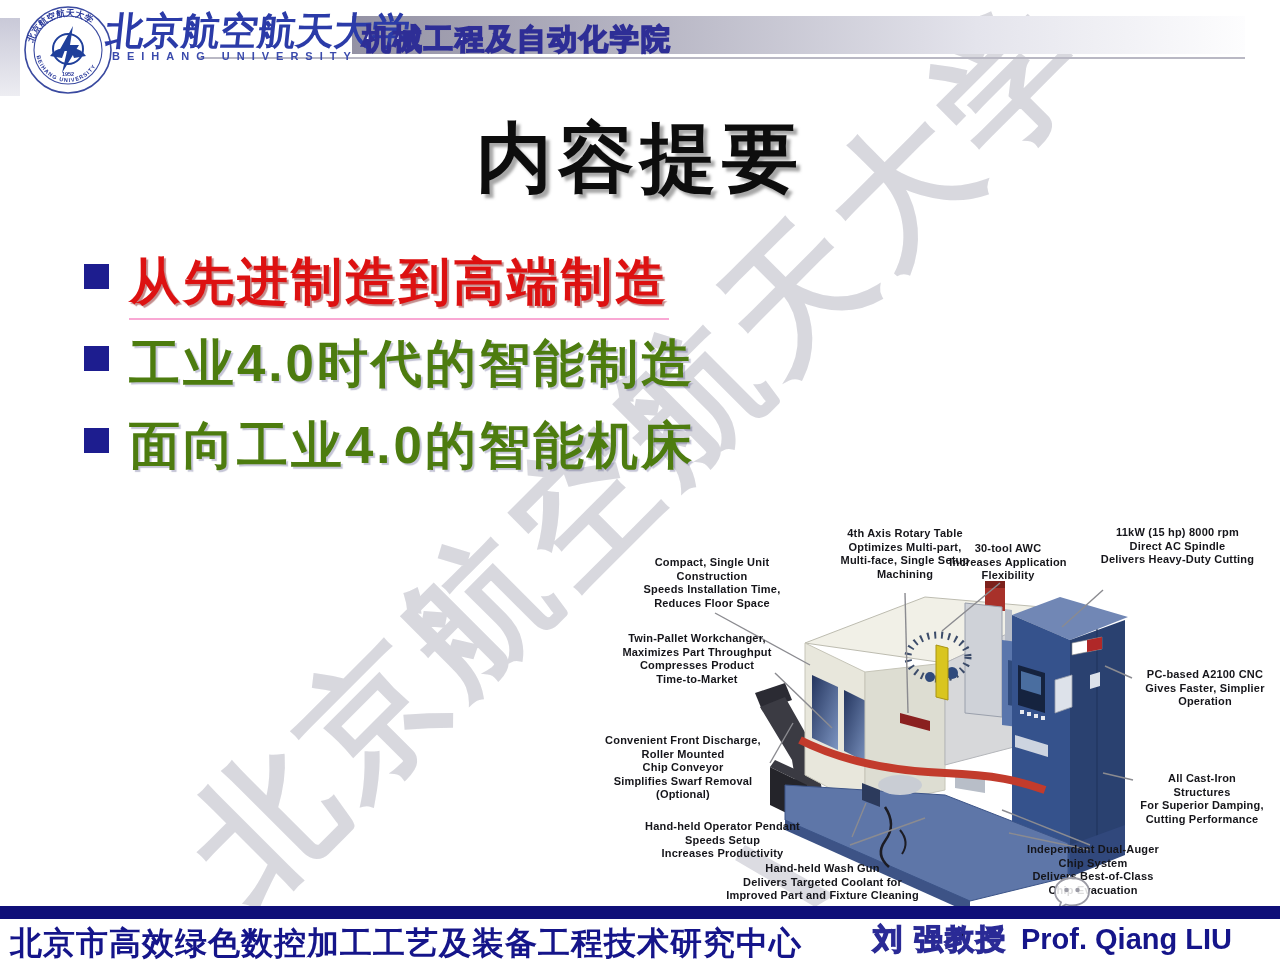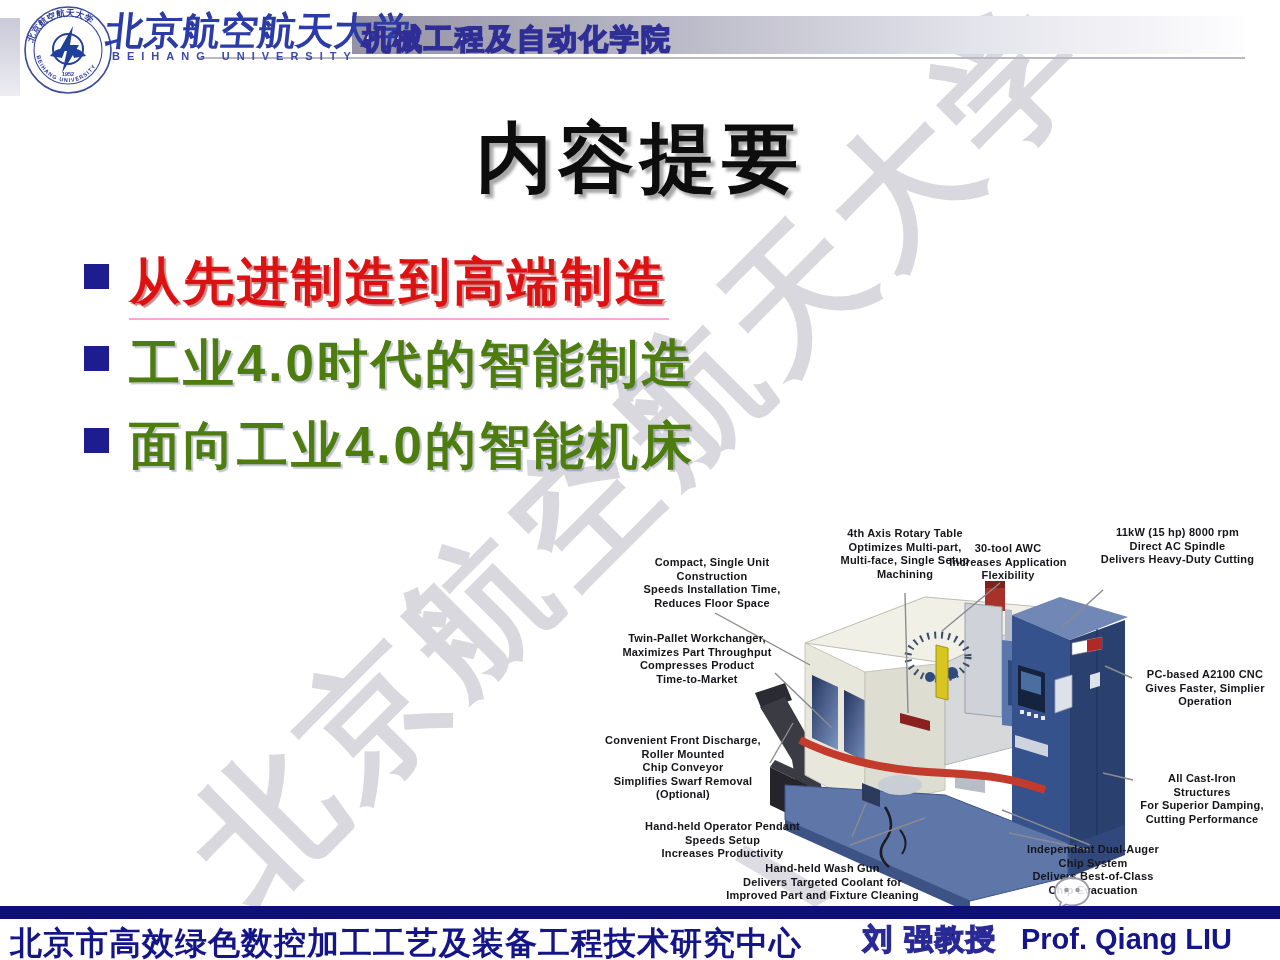--- a/index.html
+++ b/index.html
@@ -50,21 +50,21 @@
   .badge-txt{font-size:36px;font-weight:700;color:rgba(255,255,255,.92);
     -webkit-text-stroke:1.2px #9a9aa4;letter-spacing:3px;white-space:nowrap;}
 
   
   .footer-bar{position:absolute;left:0;top:906px;width:1280px;height:13px;background:#0f0f78;z-index:6;}
   .footer-center{position:absolute;left:10px;top:922px;z-index:6;font-size:32px;font-weight:700;
     color:#15158a;letter-spacing:1px;white-space:nowrap;}
   .footer-prof{position:absolute;right:48px;top:920px;z-index:6;display:flex;align-items:baseline;
     border-bottom:2px solid #2a2a96;padding-bottom:2px;}
   .prof-cn{font-size:29px;font-weight:700;color:#000000;-webkit-text-stroke:1.4px #2a2a96;
-    text-shadow:0 0 1px #2a2a96;letter-spacing:2px;margin-right:24px;white-space:nowrap;}
+    text-shadow:0 0 1px #2a2a96;letter-spacing:2px;margin-right:14px;white-space:nowrap;}
   .prof-en{font-size:29px;font-weight:700;color:#15158a;white-space:nowrap;}
 </style>
 </head>
 <body>
 
 <div class="watermark">北京航空航天大学</div>
 
 <div class="hdr-edge"></div>
 <div class="hdr-navy-sq"></div>
 <div class="hdr-graybar"></div>

